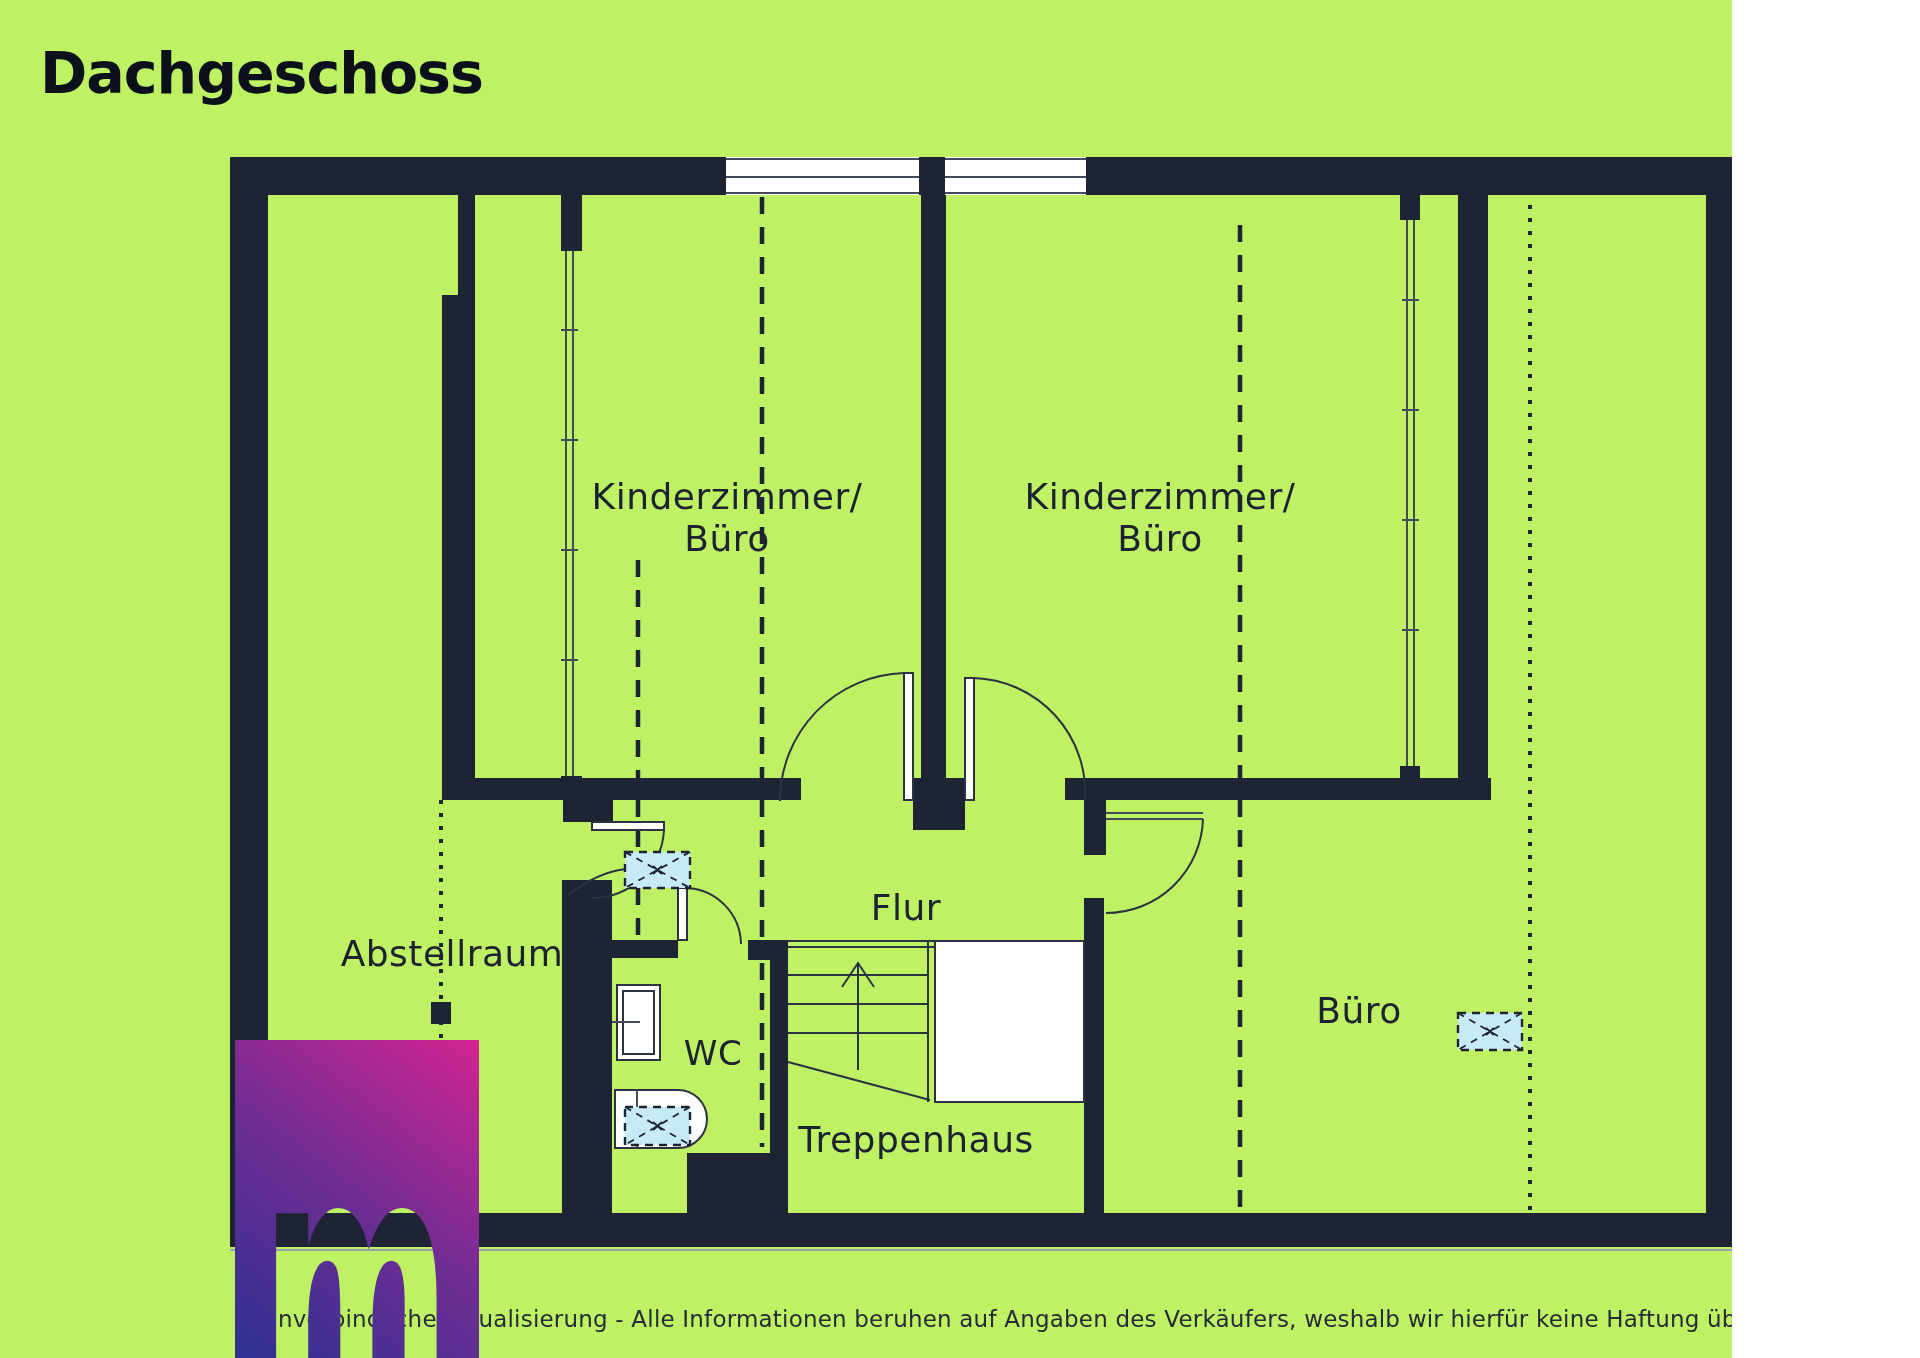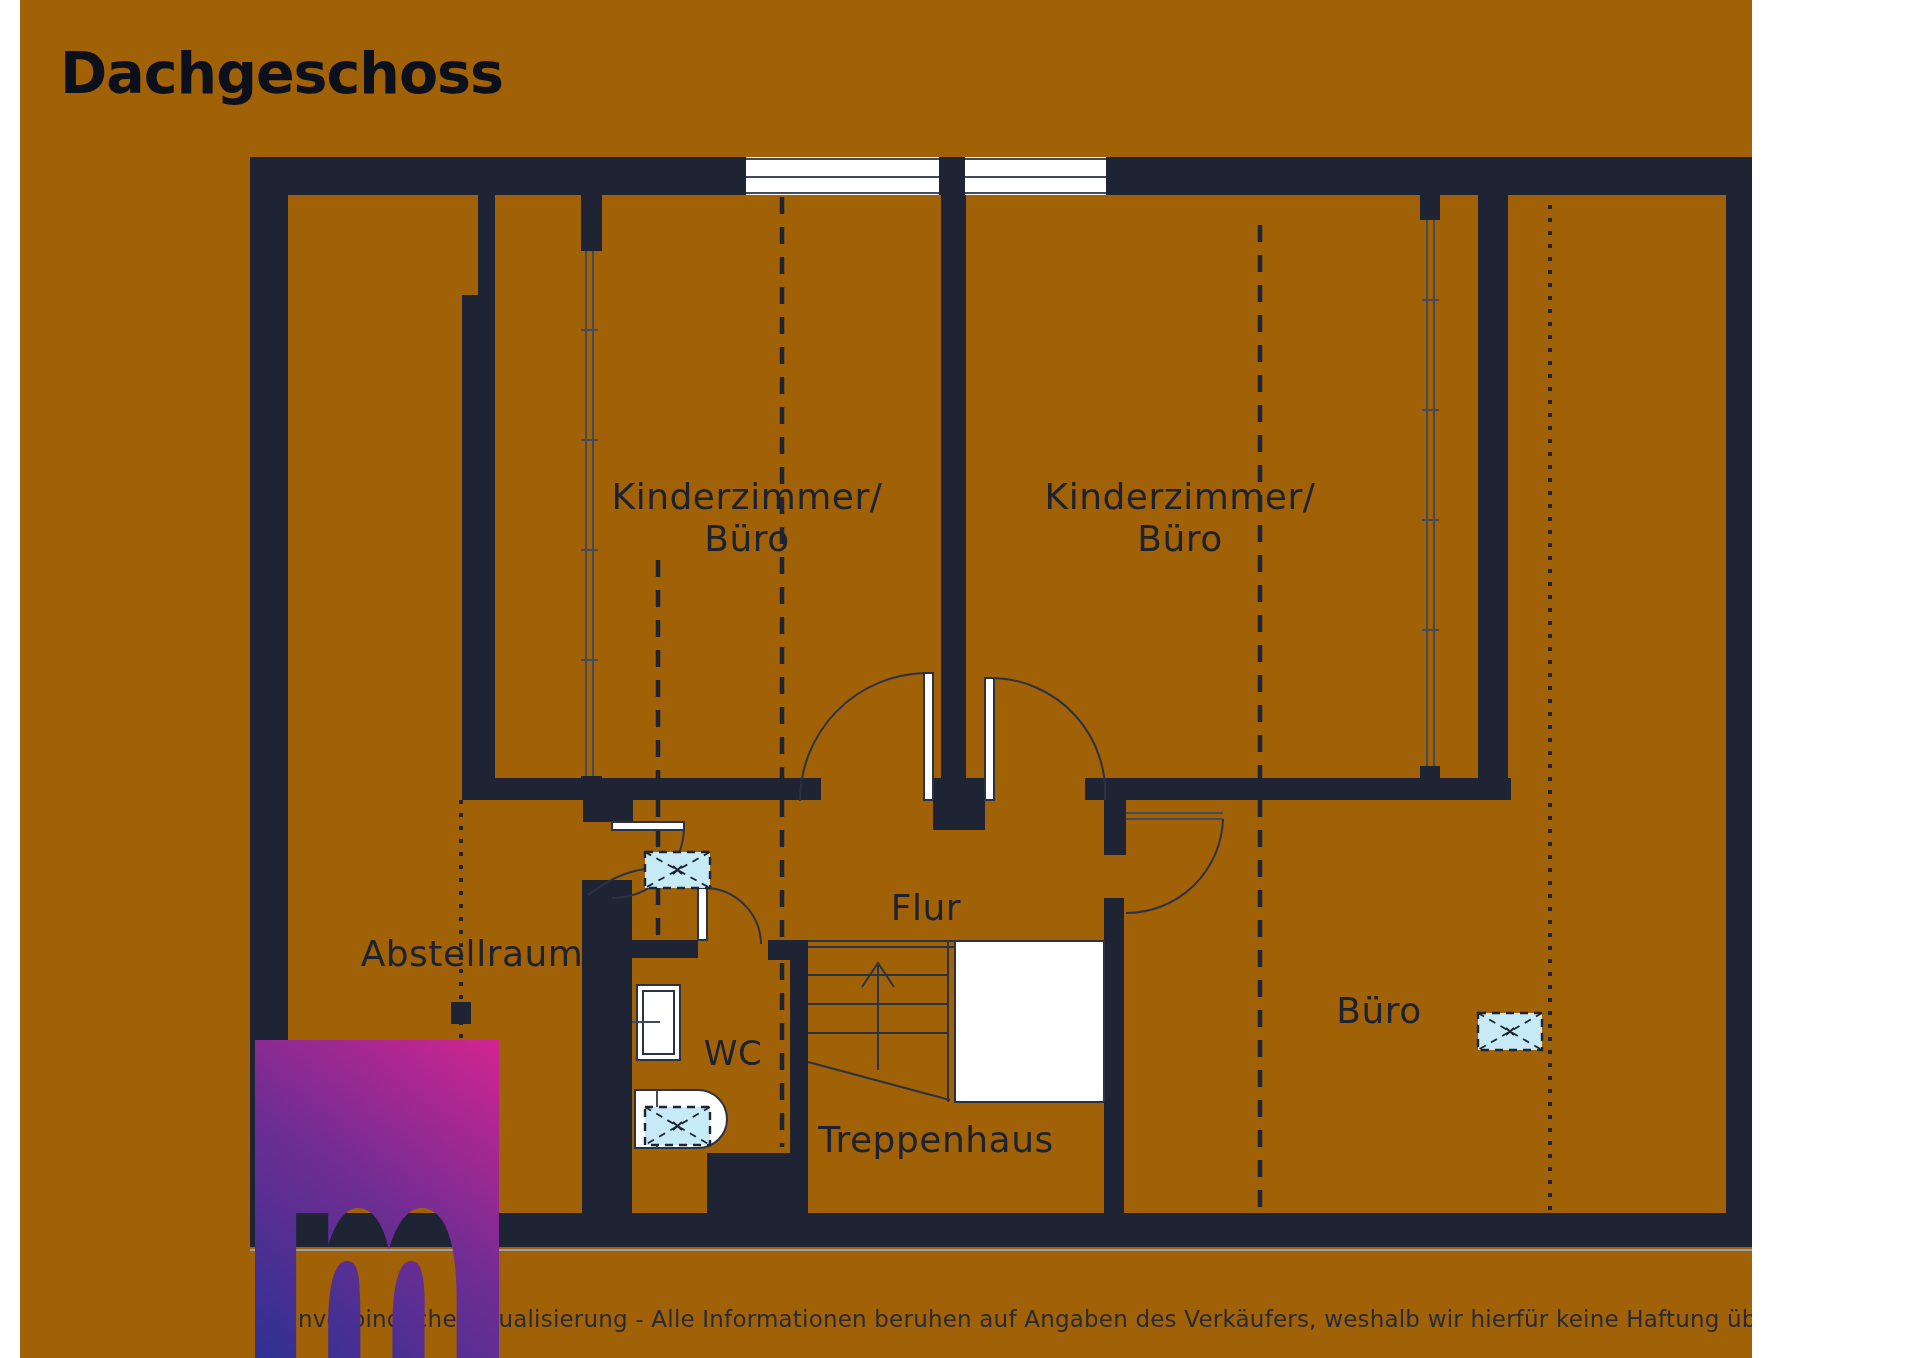--- a/index.html
+++ b/index.html
@@ -1,17 +1,17 @@
 <!DOCTYPE html>
 <html><head>
 <meta charset="utf-8">
 <style>
   html,body{margin:0;padding:0;background:#ffffff;}
-  #page{position:relative;width:1732px;height:1358px;background:#a16207;overflow:hidden;
-        font-family:"DejaVu Sans","Liberation Sans",sans-serif;margin-left:20px;}
+  #page{position:relative;width:1732px;height:1358px;background:#bef264;overflow:hidden;
+        font-family:"DejaVu Sans","Liberation Sans",sans-serif;}
   svg{display:block}
   .title{font-family:"DejaVu Sans","Liberation Sans",sans-serif;font-weight:800;font-size:57px;fill:#0b101b;letter-spacing:-1px;}
   .room-label{font-family:"DejaVu Sans","Liberation Sans",sans-serif;font-size:36px;fill:#1c2230;letter-spacing:.5px;}
   .room-label.small{font-size:34px;}
   .disclaimer{font-family:"DejaVu Sans","Liberation Sans",sans-serif;font-size:23px;fill:#262b37;letter-spacing:.2px;}
   .wall{fill:#1e2433;stroke:none;}
   .thinline{stroke:#434a5a;stroke-width:2;fill:none;}
   .arc{stroke:#2b3242;stroke-width:2;fill:none;}
   .leaf{fill:#ffffff;stroke:#2b3242;stroke-width:2;}
   .dash{stroke:#1e2433;stroke-width:4.5;stroke-dasharray:17 13;fill:none;}

